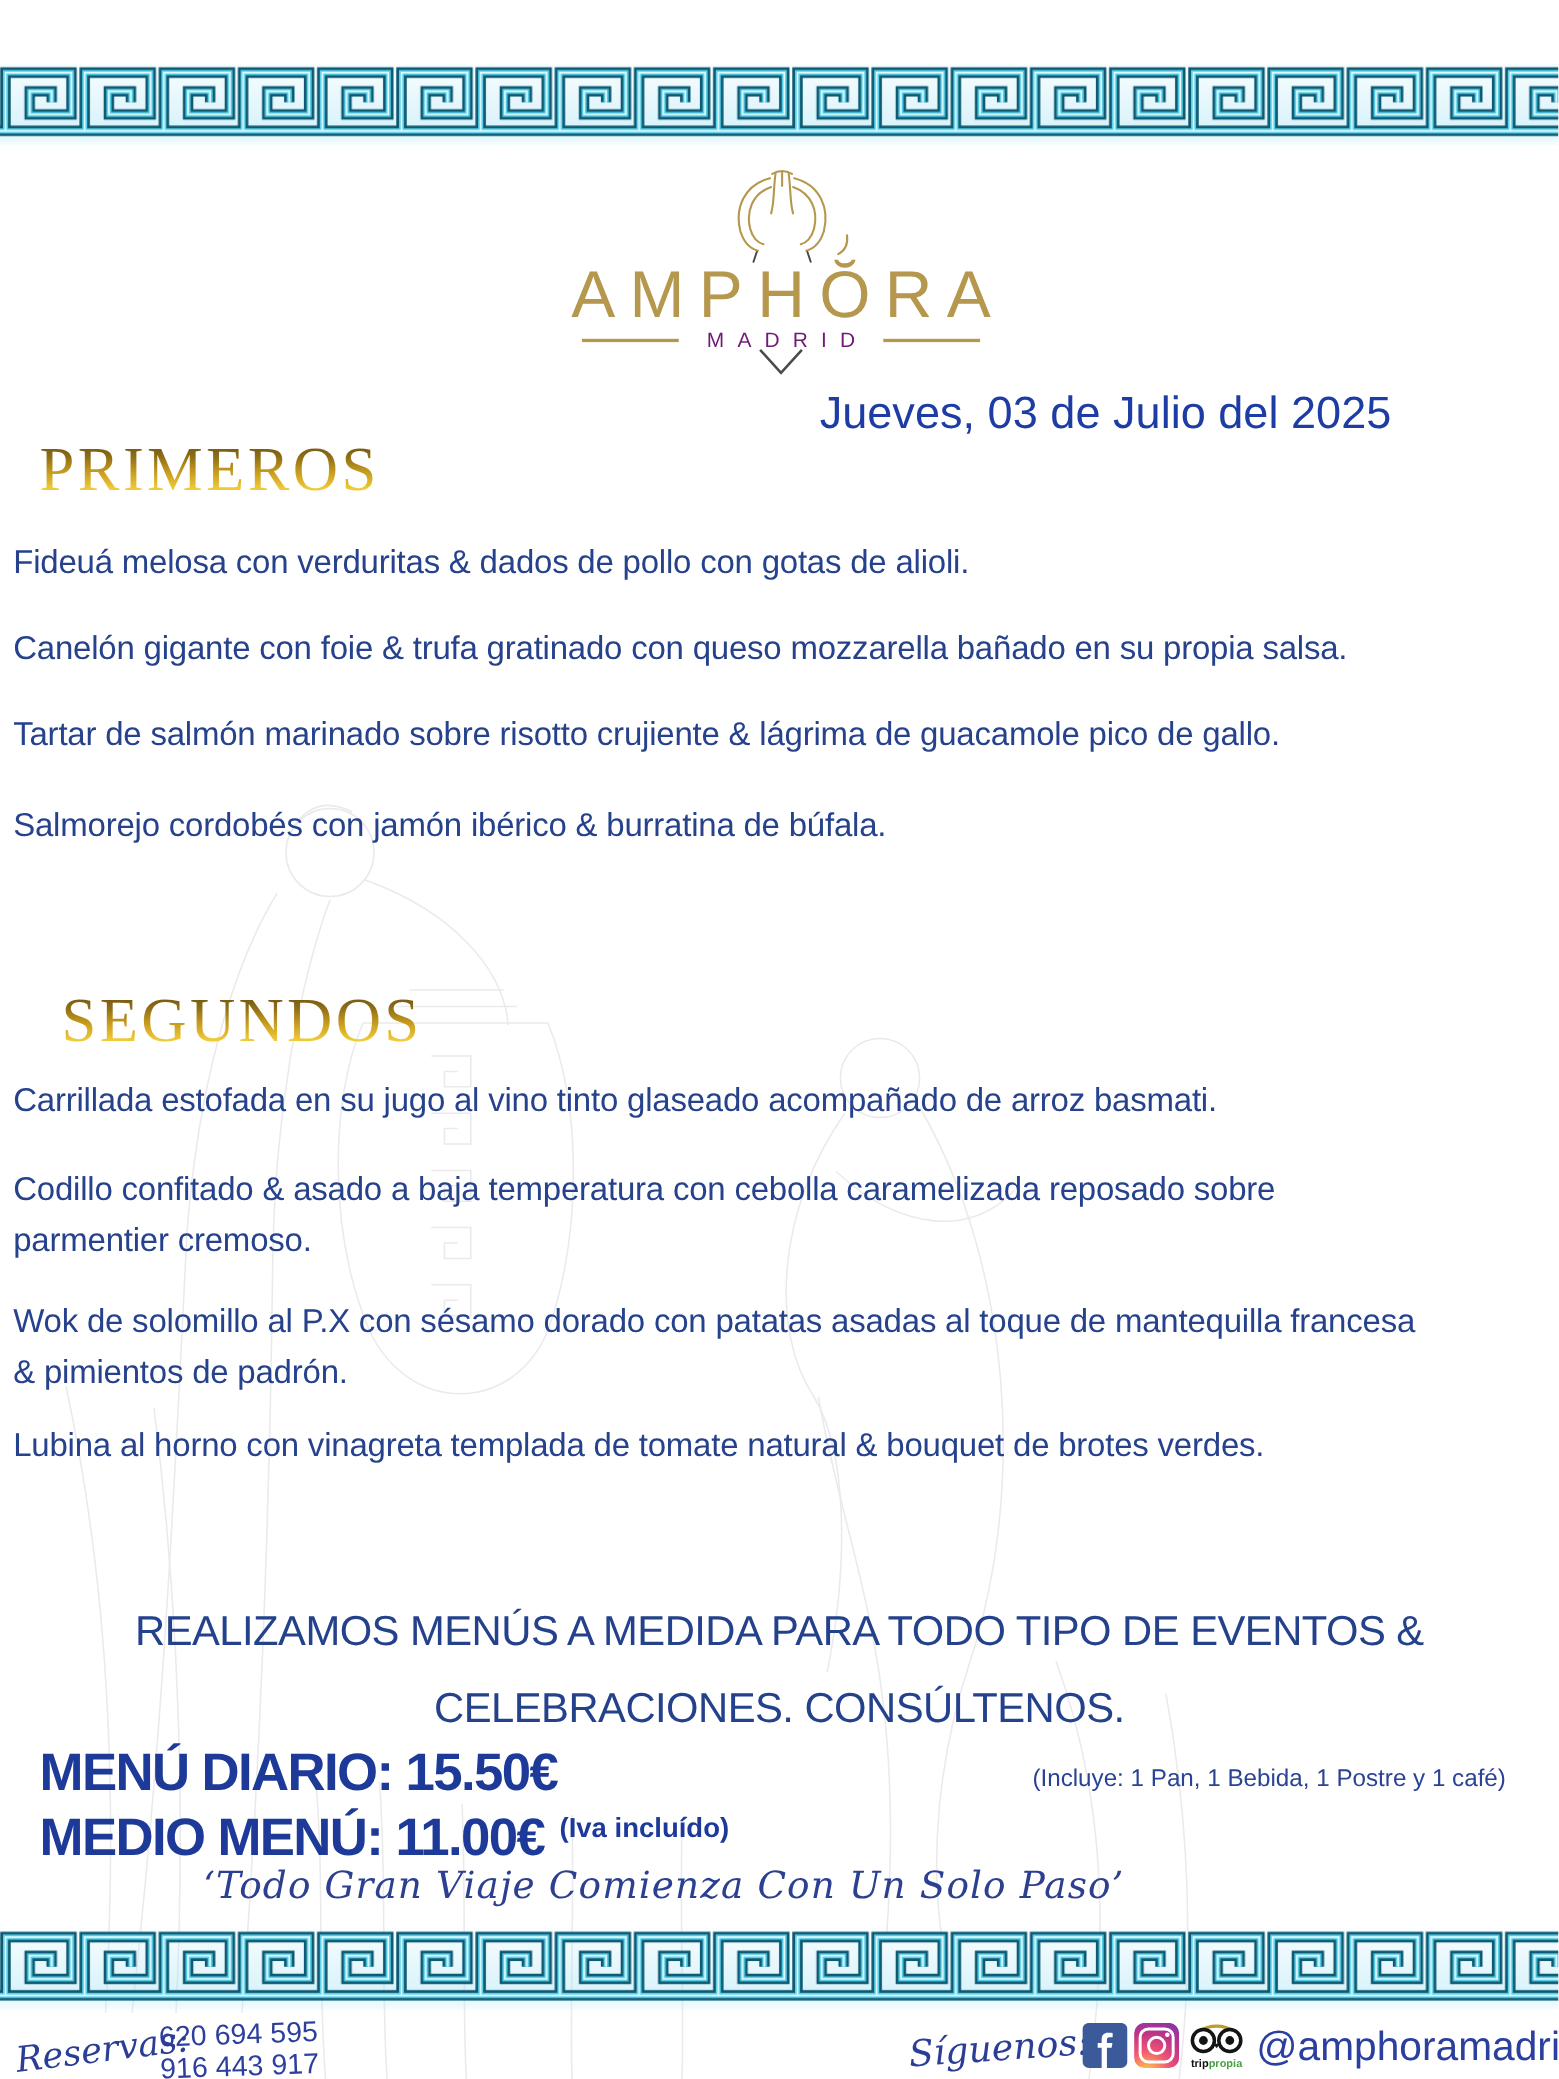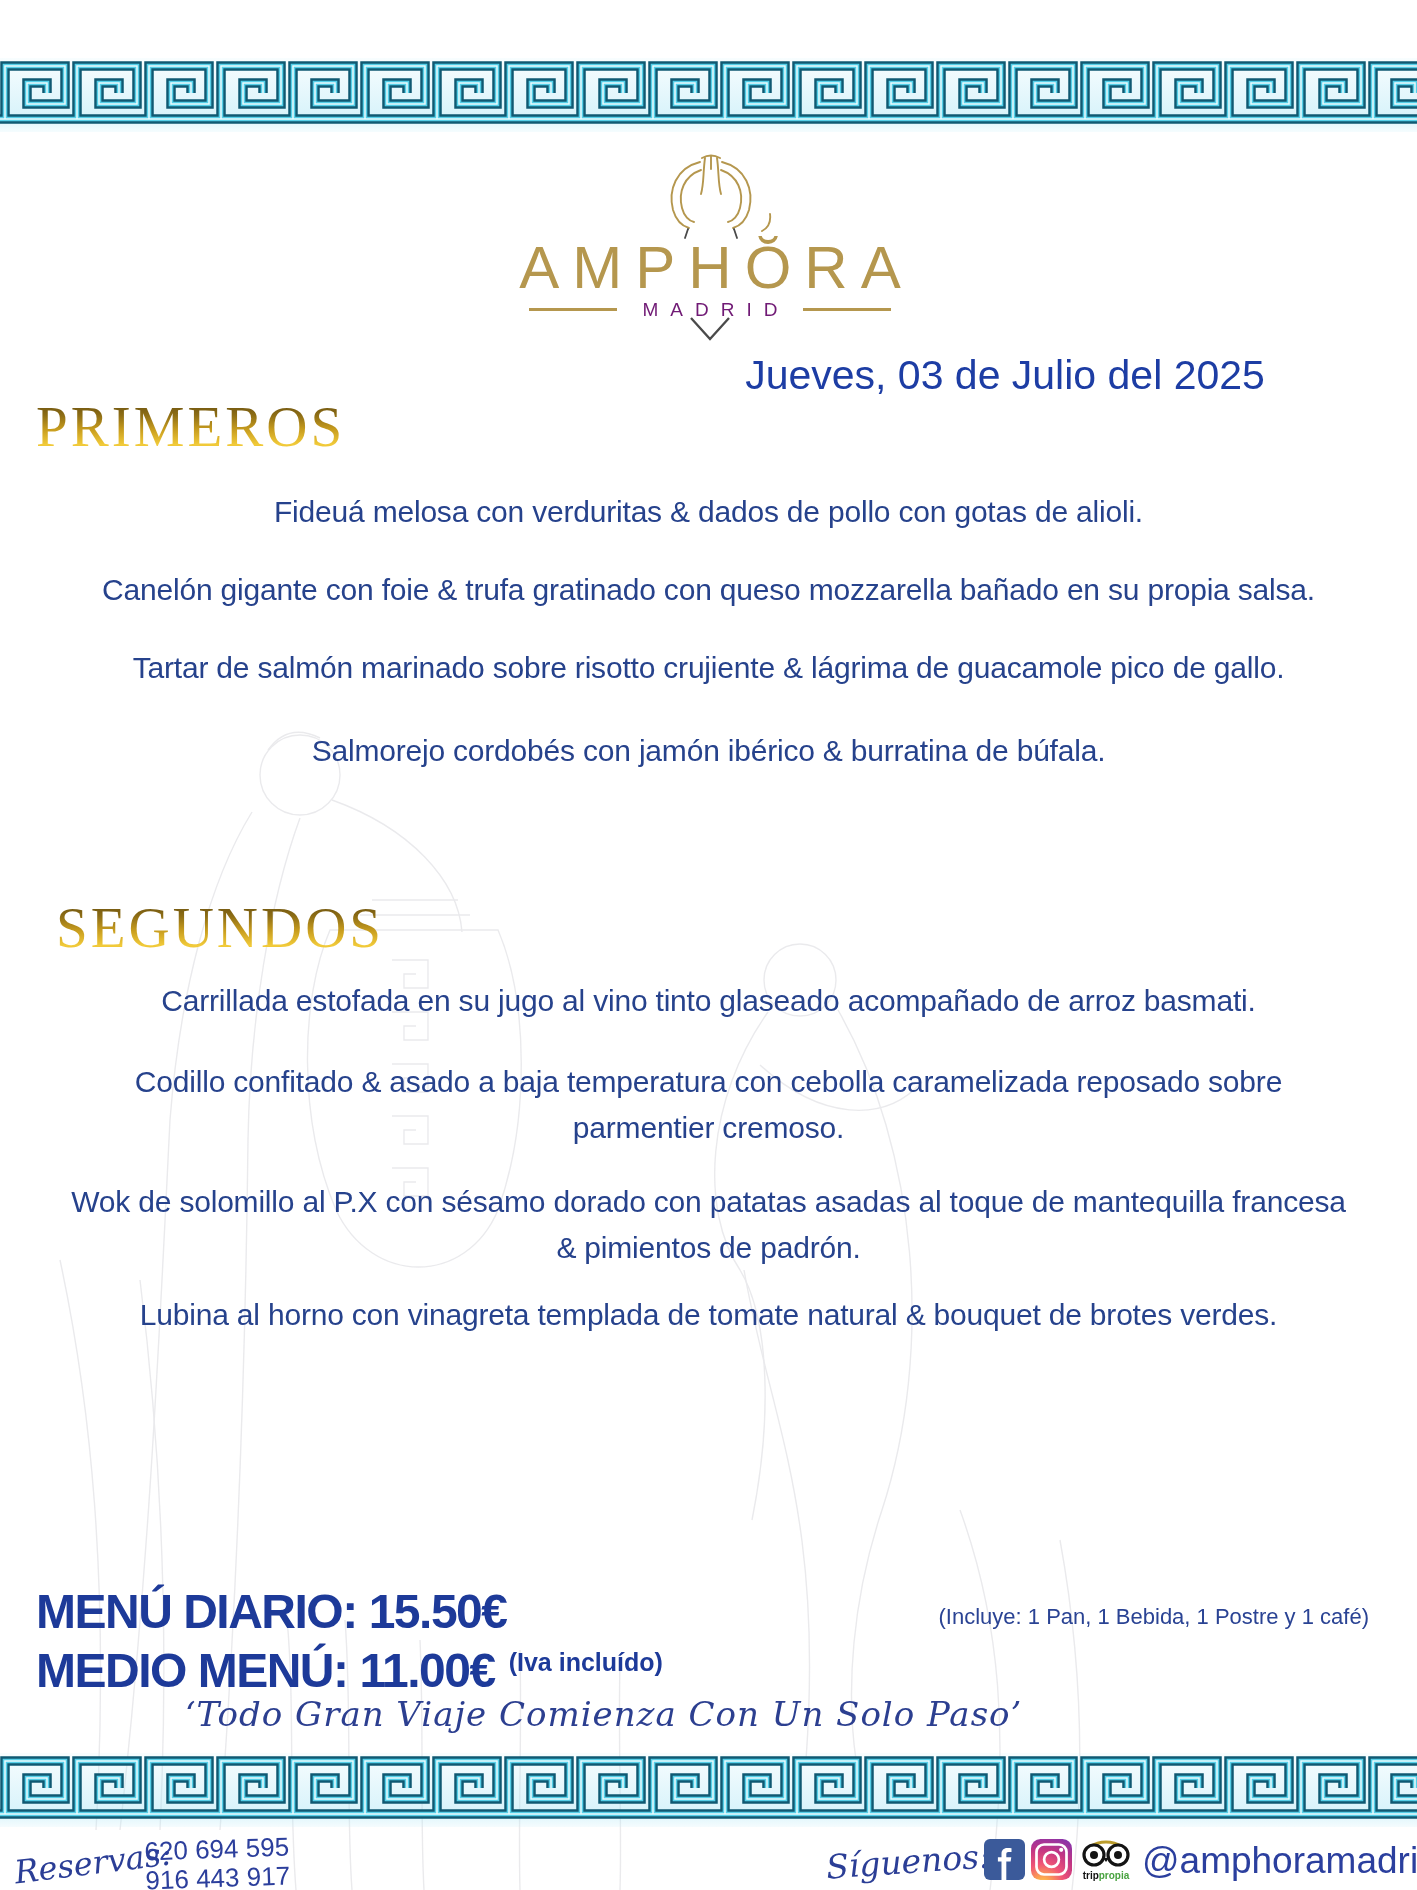--- a/index.html
+++ b/index.html
@@ -42,21 +42,21 @@
     font-family:"Liberation Serif", serif;font-weight:400;
     font-size:57px;letter-spacing:3px;line-height:1;
     background:linear-gradient(180deg,#5e470e 0%,#8d6d15 30%,#c79c1e 55%,#f2cb3a 82%,#d3a92a 100%);
     -webkit-background-clip:text;background-clip:text;color:transparent;
   }
   .title-primeros{left:36px;top:398px;}
   .title-segundos{left:56px;top:899px;}
   
   .menu-item{
     position:absolute;left:0;width:1417px;padding:0 12px;box-sizing:border-box;
-    text-align:center;color:#26428c;font-size:30px;line-height:46px;
+    text-align:left;color:#26428c;font-size:30px;line-height:46px;
     white-space:pre-line;letter-spacing:-0.2px;
   }
   
   .events{
     position:absolute;left:0;top:1448px;width:1417px;
     text-align:center;color:#24418c;font-size:38px;line-height:70px;
     white-space:pre-line;letter-spacing:-0.5px;
   }
   
   .pricing{position:absolute;left:36px;top:1582px;color:#1d3a99;}
@@ -178,20 +178,22 @@
   <div class="menu-item" style="top:645px">Tartar de salmón marinado sobre risotto crujiente &amp; lágrima de guacamole pico de gallo.</div>
 
   <h2 class="section-title title-segundos">SEGUNDOS</h2>
   <div class="menu-item" style="top:978px">Carrillada estofada en su jugo al vino tinto glaseado acompañado de arroz basmati.</div>
   <div class="menu-item" style="top:1179px">Wok de solomillo al P.X con sésamo dorado con patatas asadas al toque de mantequilla francesa
 &amp; pimientos de padrón.</div>
   <div class="menu-item" style="top:1059px">Codillo confitado &amp; asado a baja temperatura con cebolla caramelizada reposado sobre
 parmentier cremoso.</div>
   <div class="menu-item" style="top:1292px">Lubina al horno con vinagreta templada de tomate natural &amp; bouquet de brotes verdes.</div>
 
+  <div class="events">REALIZAMOS MENÚS A MEDIDA PARA TODO TIPO DE EVENTOS &amp;
+CELEBRACIONES. CONSÚLTENOS.</div>
 
   <div class="pricing">
     <div class="price-line"><span>MENÚ DIARIO:</span><span class="amount">15.50€</span></div>
     <div class="price-line"><span>MEDIO MENÚ:</span><span class="amount">11.00€</span><span class="vat">(Iva incluído)</span></div>
   </div>
   <div class="includes">(Incluye: 1 Pan, 1 Bebida, 1 Postre y 1 café)</div>
 
   <div class="quote">‘Todo Gran Viaje Comienza Con Un Solo Paso’</div>
 
   <div class="band band-bottom">

